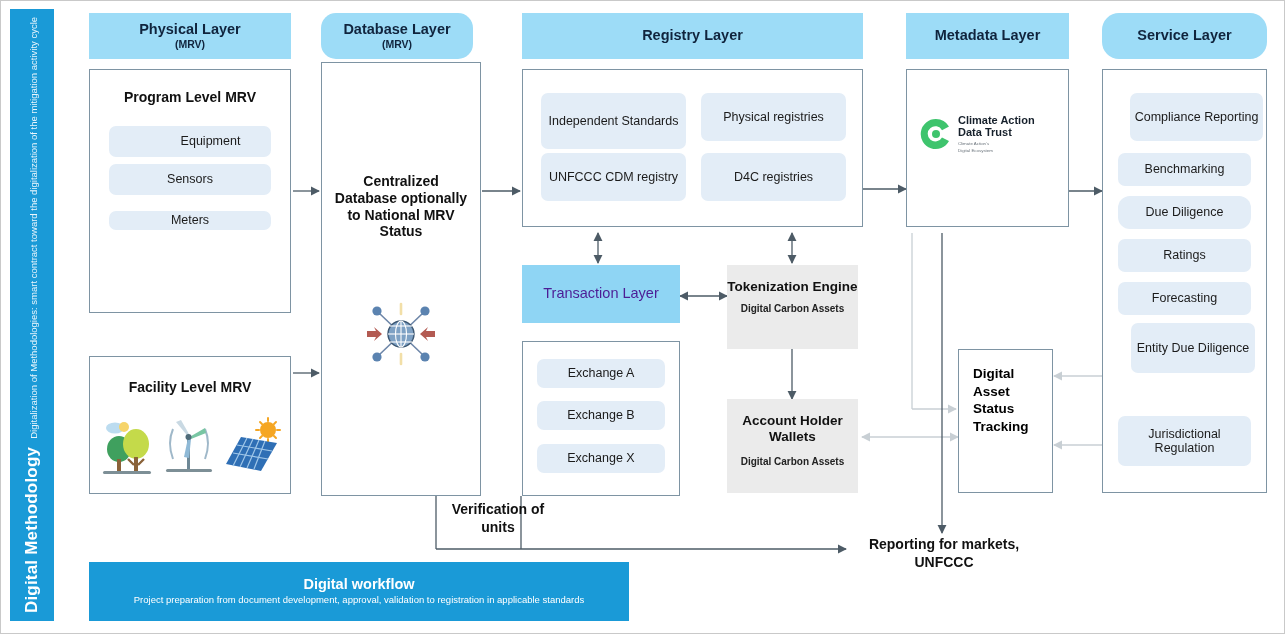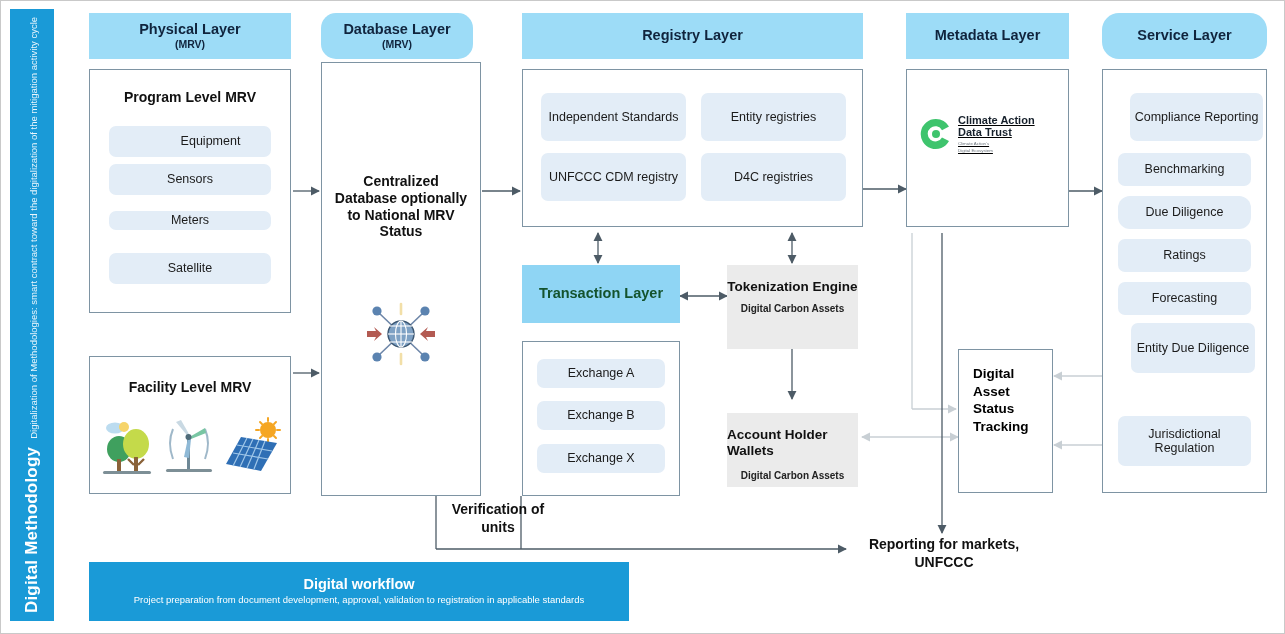--- a/index.html
+++ b/index.html
@@ -24,38 +24,38 @@
 
   .pill{position:absolute;background:#e3edf7;border-radius:7px;display:flex;
         align-items:center;justify-content:center;text-align:center;
         color:#1b1b1b;font-size:12.5px;line-height:1.15;box-sizing:border-box;padding:2px;}
 
   .boxtitle{position:absolute;text-align:center;font-weight:bold;font-size:14px;
             color:#111;line-height:1.2;}
 
   .graybox{position:absolute;background:#ebebeb;box-sizing:border-box;display:flex;
            flex-direction:column;align-items:center;justify-content:flex-start;}
-  .graybox .gt{font-weight:bold;font-size:13.5px;color:#111;line-height:1.22;margin-top:14px;}
+  .graybox .gt{font-weight:bold;font-size:13.5px;color:#111;text-align:center;line-height:1.22;margin-top:14px;}
   .graybox .gs{font-size:10px;color:#222;text-align:center;margin-top:16px;font-weight:bold;}
 
   .bluebox{position:absolute;background:#8fd5f4;display:flex;align-items:center;
-           justify-content:center;text-align:center;color:#14532d;font-weight:bold;
+           justify-content:center;text-align:center;color:#4c1d95;font-weight:normal;
            font-size:14.5px;line-height:1.2;box-sizing:border-box;}
 
   .plainlabel{position:absolute;text-align:center;font-weight:bold;font-size:14px;
               color:#111;line-height:1.25;}
 
   .footer{position:absolute;background:#1a9ad7;color:#fff;box-sizing:border-box;
           display:flex;flex-direction:column;align-items:center;justify-content:center;}
   .footer .ft{font-weight:bold;font-size:14.5px;}
   .footer .fs{font-size:9.5px;text-align:center;line-height:1.35;margin-top:2px;padding:0 10px;}
 
   svg.wires{position:absolute;left:0;top:0;width:1285px;height:634px;pointer-events:none;}
 
-  .logo-wrap{position:absolute;display:flex;align-items:center;gap:5px;text-decoration:underline;}
+  .logo-wrap{position:absolute;display:flex;align-items:center;gap:5px;}
   .logo-txt{display:flex;flex-direction:column;}
   .logo-l1{font-weight:bold;font-size:11px;color:#16202b;line-height:1.12;}
   .logo-l2{font-size:4.4px;color:#6a737b;line-height:1.25;margin-top:2px;}
 
   .iconrow{position:absolute;display:flex;align-items:flex-end;justify-content:space-between;}
 </style>
 </head>
 <body>
 
 <div id="canvas">
@@ -115,21 +115,20 @@
   <div class="hdr" style="left:88px;top:12px;width:202px;height:46px;">
     <div class="t">Physical Layer</div>
     <div class="s">(MRV)</div>
   </div>
 
   <div class="panel" style="left:88px;top:68px;width:202px;height:244px;"></div>
   <div class="boxtitle" style="left:88px;top:88px;width:202px;">Program Level MRV</div>
   <div class="pill" style="left:108px;top:125px;width:162px;height:31px;padding-left:43px;">Equipment</div>
   <div class="pill" style="left:108px;top:163px;width:162px;height:31px;">Sensors</div>
   <div class="pill" style="left:108px;top:210px;width:162px;height:19px;">Meters</div>
-  <div class="pill" style="left:108px;top:252px;width:162px;height:31px;">Satellite</div>
 
   <div class="panel" style="left:88px;top:355px;width:202px;height:138px;"></div>
   <div class="boxtitle" style="left:108px;top:378px;width:162px;">Facility Level MRV</div>
 
   <div class="iconrow" style="left:98px;top:412px;width:182px;height:66px;">
 
     <svg width="56" height="60" viewBox="0 0 56 60">
       <ellipse cx="16" cy="9" rx="9" ry="5.5" fill="#bcdcf0"></ellipse>
       <circle cx="25" cy="8" r="5" fill="#f6d46a"></circle>
       <ellipse cx="20" cy="30" rx="12" ry="13" fill="#3fa05e"></ellipse>
@@ -205,37 +204,37 @@
       <line x1="25" y1="25" x2="47" y2="25"></line>
       <line x1="25" y1="41" x2="47" y2="41"></line>
       <line x1="36" y1="20" x2="36" y2="46"></line>
     </g>
   </svg>
 
   <div class="hdr" style="left:521px;top:12px;width:341px;height:46px;">
     <div class="t">Registry Layer</div>
   </div>
   <div class="panel" style="left:521px;top:68px;width:341px;height:158px;"></div>
-  <div class="pill" style="left:540px;top:92px;width:145px;height:48px;">Independent Standards</div>
-  <div class="pill" style="left:700px;top:92px;width:145px;height:48px;">Entity registries</div>
+  <div class="pill" style="left:540px;top:92px;width:145px;height:56px;">Independent Standards</div>
+  <div class="pill" style="left:700px;top:92px;width:145px;height:48px;">Physical registries</div>
   <div class="pill" style="left:540px;top:152px;width:145px;height:48px;">UNFCCC CDM registry</div>
   <div class="pill" style="left:700px;top:152px;width:145px;height:48px;">D4C registries</div>
 
   <div class="bluebox" style="left:521px;top:264px;width:158px;height:58px;">Transaction Layer</div>
   <div class="panel" style="left:521px;top:340px;width:158px;height:155px;"></div>
   <div class="pill" style="left:536px;top:358px;width:128px;height:29px;">Exchange A</div>
   <div class="pill" style="left:536px;top:400px;width:128px;height:29px;">Exchange B</div>
   <div class="pill" style="left:536px;top:443px;width:128px;height:29px;">Exchange X</div>
 
   <div class="graybox" style="left:726px;top:264px;width:131px;height:84px;">
     <div class="gt">Tokenization Engine</div>
     <div class="gs" style="margin-top:8px;">Digital Carbon Assets</div>
   </div>
 
-  <div class="graybox" style="left:726px;top:398px;width:131px;height:74px;margin-top:14px;">
+  <div class="graybox" style="left:726px;top:398px;width:131px;height:94px;">
     <div class="gt">Account Holder Wallets</div>
     <div class="gs" style="margin-top:10px;">Digital Carbon Assets</div>
   </div>
 
   <div class="hdr" style="left:905px;top:12px;width:163px;height:46px;">
     <div class="t">Metadata Layer</div>
   </div>
   <div class="panel" style="left:905px;top:68px;width:163px;height:158px;"></div>
 
   <div class="logo-wrap" style="left:918px;top:113px;">

